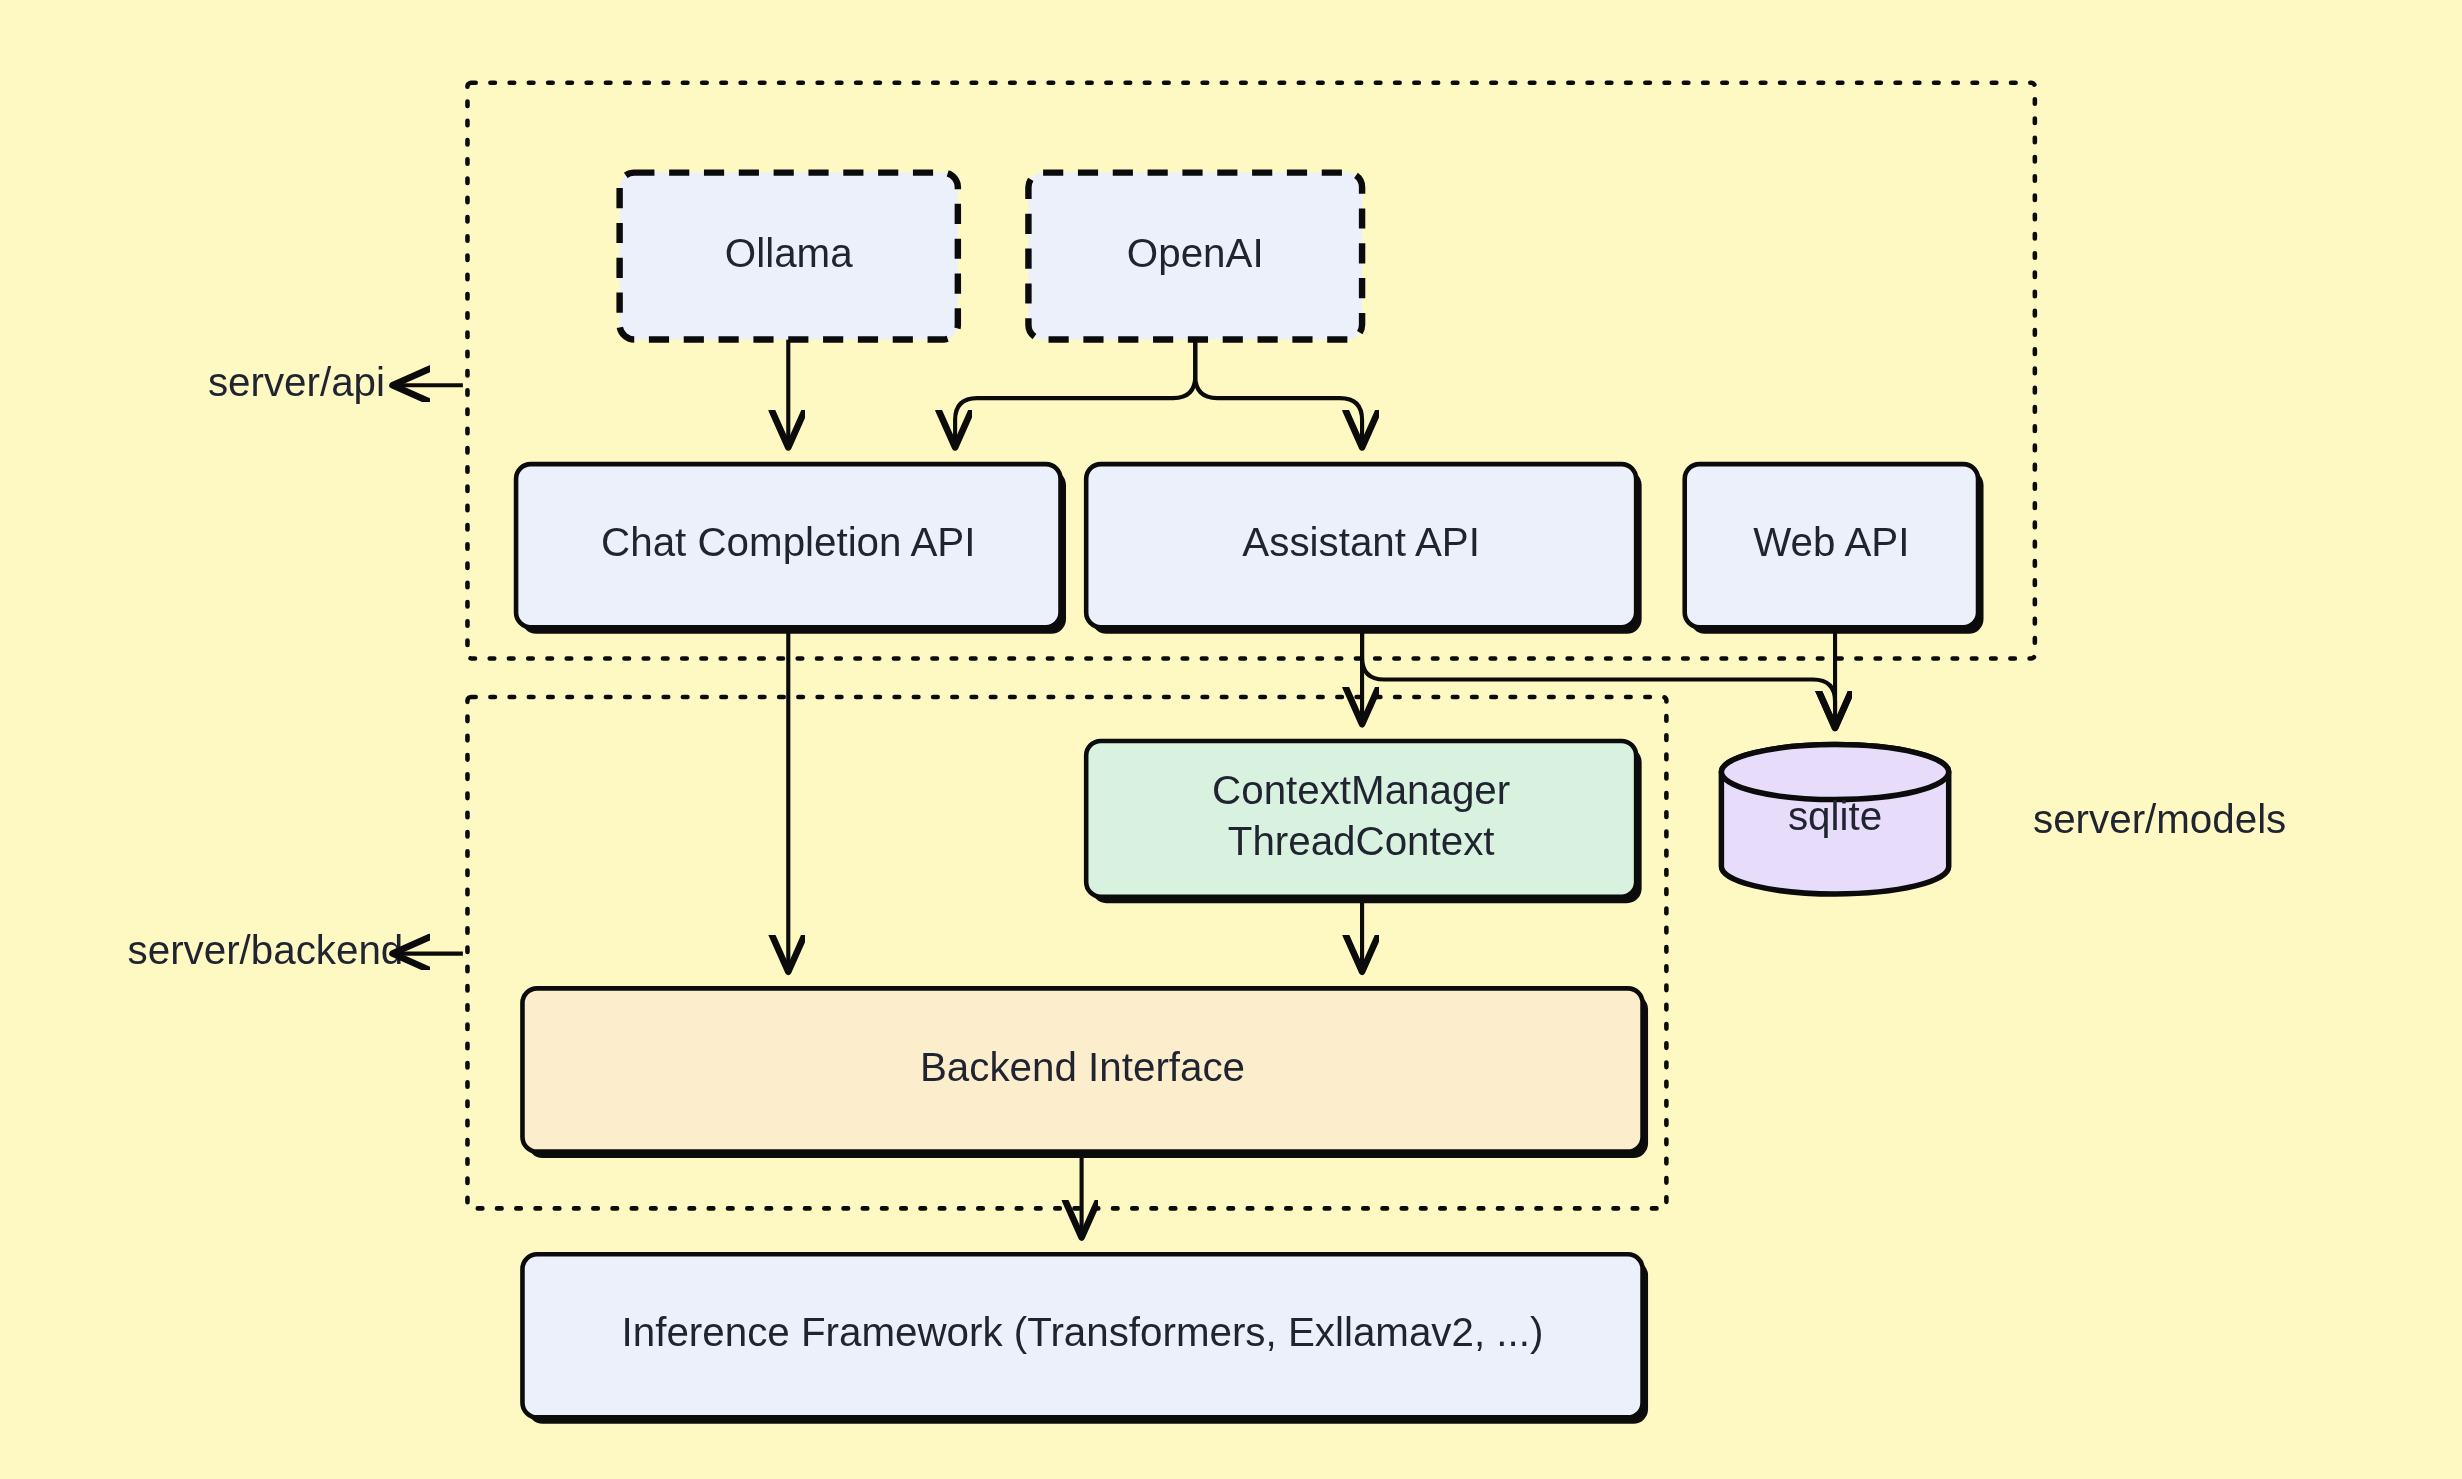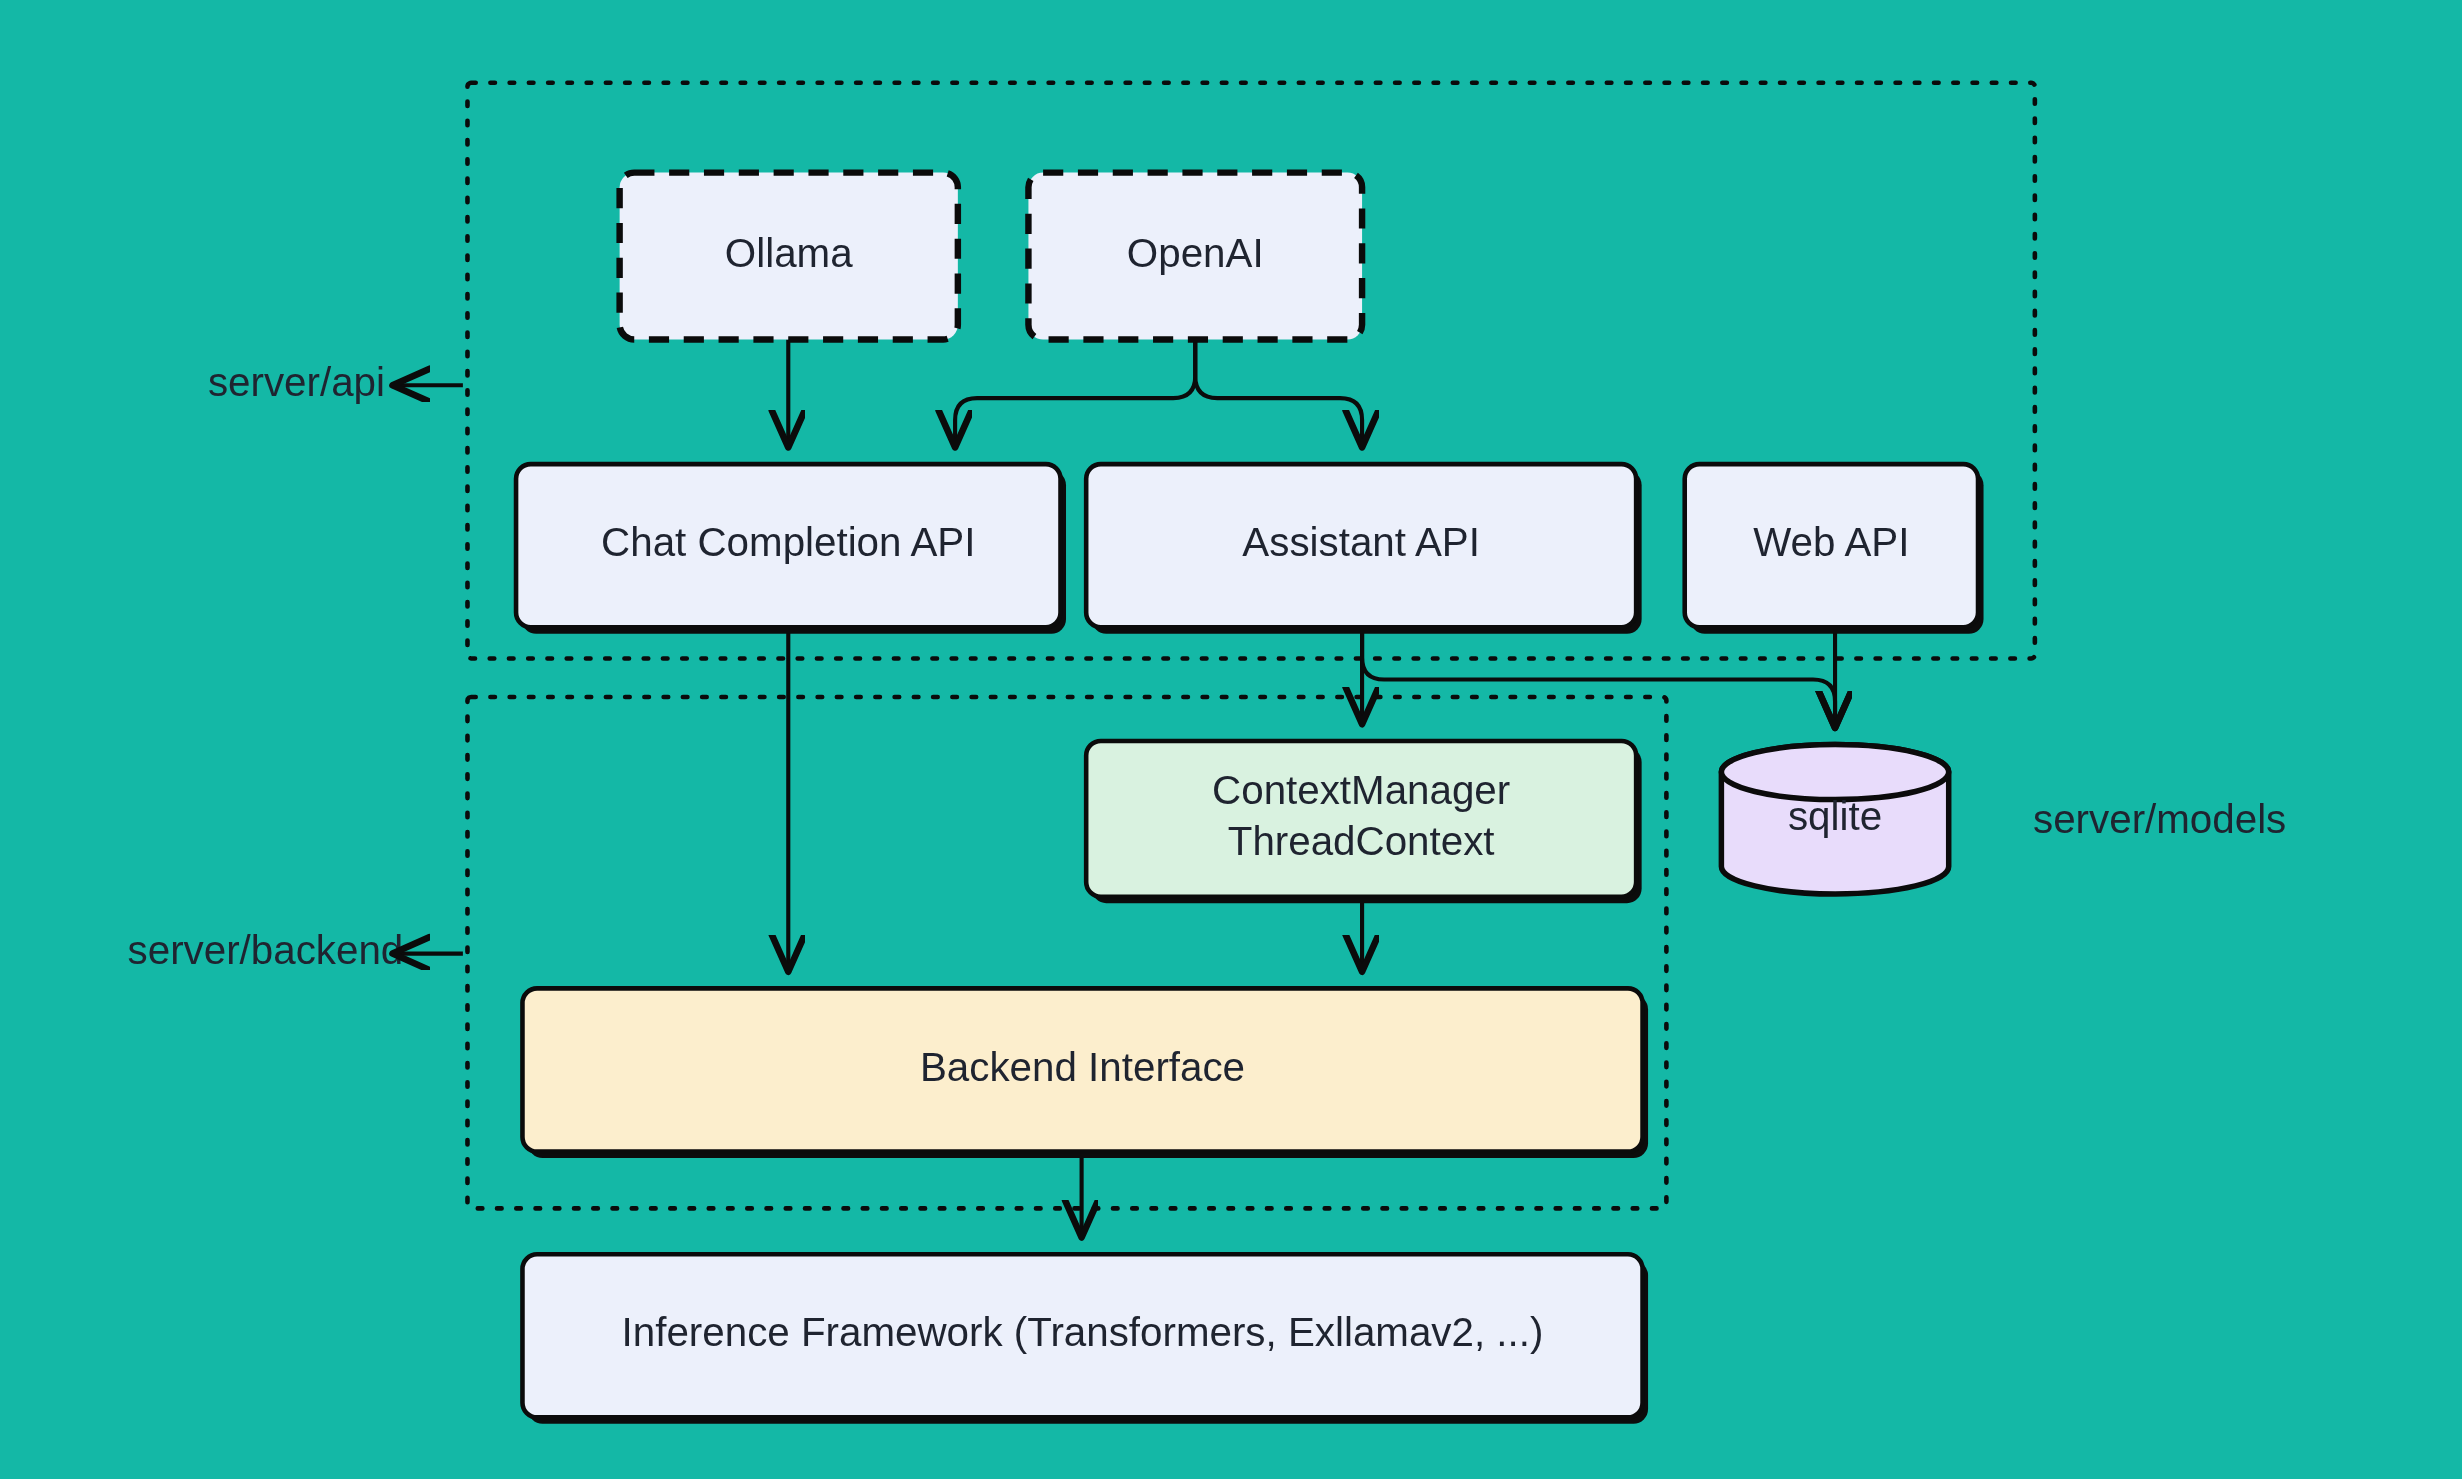--- a/index.html
+++ b/index.html
@@ -39,21 +39,21 @@
     font-size: 44px;
     fill: #1f2430;
     dominant-baseline: middle;
   }
   .group-label.right-anchored { text-anchor: end; }
   .group-label.left-anchored  { text-anchor: start; }
 </style>
 </head>
 <body>
 
-<div id="diagram-root" style="background: #14b8a6;">
+<div id="diagram-root" style="background: #fef9c3;">
   <svg class="canvas" viewBox="0 0 2686 1614" xmlns="http://www.w3.org/2000/svg">
     <defs>
       <marker id="arrowhead" markerWidth="10" markerHeight="10" refX="8.6" refY="4" orient="auto" markerUnits="strokeWidth">
         <path d="M 0 0 L 9 4 L 0 8" fill="none" stroke="#0b0b0b" stroke-width="1.6" stroke-linecap="round" stroke-linejoin="round"></path>
       </marker>
     </defs>
 
     <g id="groups">
         <rect x="510" y="90" width="1710" height="628" rx="4" ry="4" fill="none" stroke="#0b0b0b" stroke-width="5" stroke-dasharray="5 16" stroke-linecap="round"></rect>
         <rect x="510" y="760" width="1308" height="558" rx="4" ry="4" fill="none" stroke="#0b0b0b" stroke-width="5" stroke-dasharray="5 16" stroke-linecap="round"></rect>

